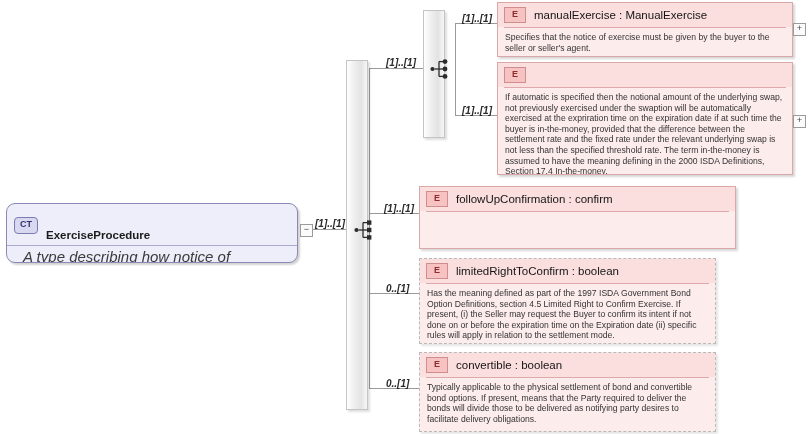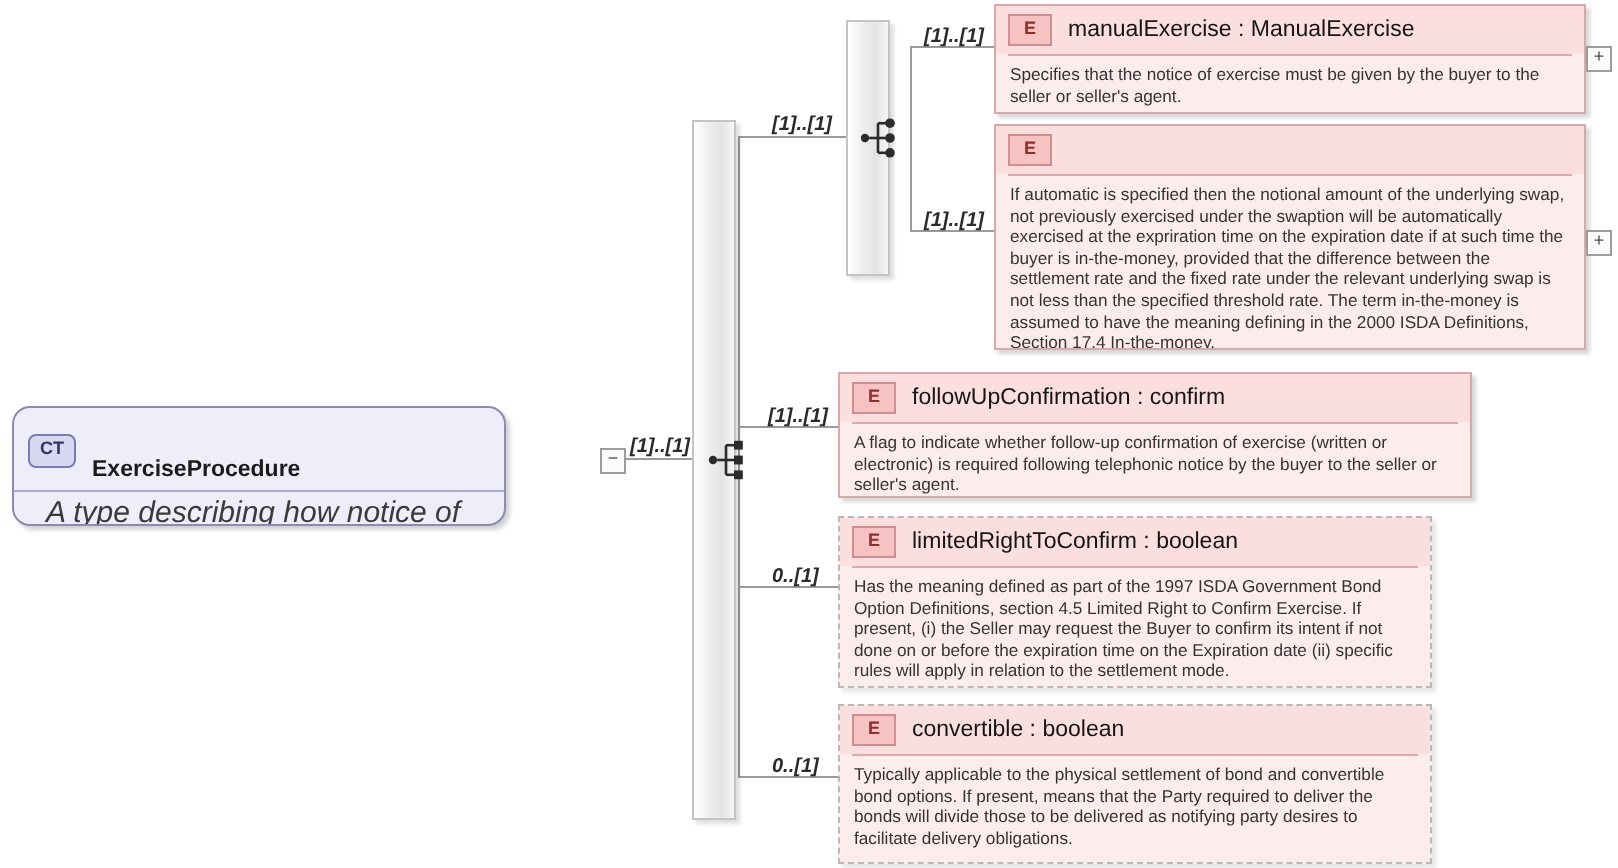--- a/index.html
+++ b/index.html
@@ -171,21 +171,21 @@
   <div class="line-h" style="left:369px; top:293px; width:50px;"></div>
 
   <div class="line-h" style="left:369px; top:388px; width:50px;"></div>
 
   <div class="line-v" style="left:455px; top:23px; height:92px;"></div>
 
   <div class="line-h" style="left:455px; top:23px; width:42px;"></div>
 
   <div class="line-h" style="left:455px; top:115px; width:42px;"></div>
 
-  <div class="abs ct-box" style="left:6px; top:203px; width:247px; height:60px;">
+  <div class="abs ct-box" style="left:6px; top:203px; width:292px; height:60px;">
     <div class="ct-head">
       <div class="ct-badge">CT</div>
       <div class="ct-title">ExerciseProcedure</div>
     </div>
     <div class="ct-doc">A type describing how notice of exercise should be given. This can be either manual or automatic.</div>
   </div>
 
   <div class="toggle" style="left:300px; top:224px;">−</div>
 
   <div class="card" style="left:315px; top:218px;">[1]..[1]</div>
@@ -244,21 +244,20 @@
   </div>
   <div class="card" style="left:462px; top:105px;">[1]..[1]</div>
   <div class="toggle" style="left:793px; top:115px;">+</div>
 
   <div class="abs el-box required" style="left:419px; top:186px; width:317px; height:63px;">
     <div class="el-head">
       <div class="el-badge">E</div>
       <div class="el-title">followUpConfirmation : confirm</div>
     </div>
     <div class="el-sep"></div>
-    <div class="el-doc">A flag to indicate whether follow-up confirmation of exercise (written or electronic) is required following telephonic notice by the buyer to the seller or seller's agent.</div>
   </div>
   <div class="card" style="left:384px; top:203px;">[1]..[1]</div>
 
   <div class="abs el-box optional" style="left:419px; top:258px; width:297px; height:86px;">
     <div class="el-head">
       <div class="el-badge">E</div>
       <div class="el-title">limitedRightToConfirm : boolean</div>
     </div>
     <div class="el-sep"></div>
     <div class="el-doc">Has the meaning defined as part of the 1997 ISDA Government Bond Option Definitions, section 4.5 Limited Right to Confirm Exercise. If present, (i) the Seller may request the Buyer to confirm its intent if not done on or before the expiration time on the Expiration date (ii) specific rules will apply in relation to the settlement mode.</div>

